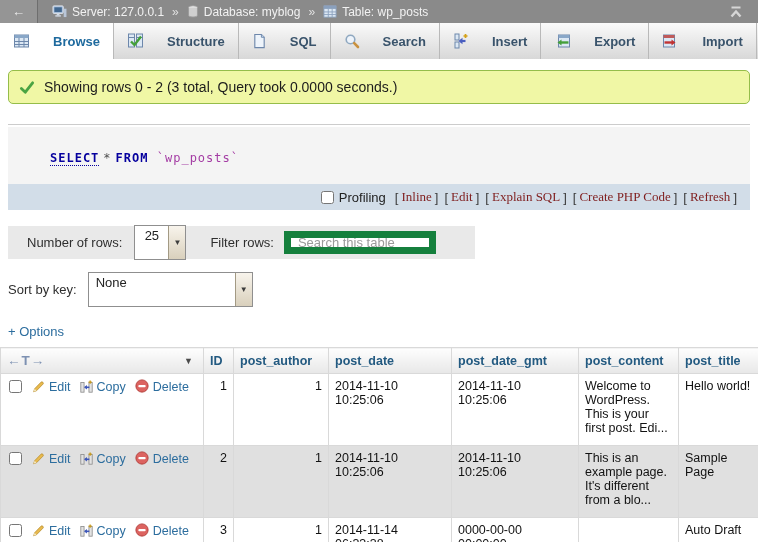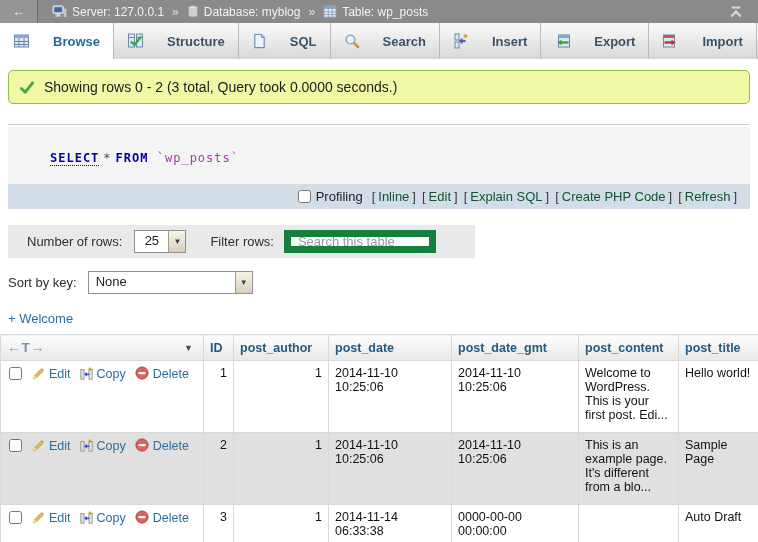--- a/index.html
+++ b/index.html
@@ -38,29 +38,29 @@
              font-family:"DejaVu Sans Mono", monospace; font-size:12px; letter-spacing:1px; }
   .kw { color:#06009e; font-weight:bold; }
   .kw-link { text-decoration:none; border-bottom:1px dotted #06009e; cursor:pointer; }
   .star { color:#4d4d4d; margin:0 4px; }
   .tbl-token { color:#a43ca4; }
   .sql-footer { background:#d2dde8; padding:5px 10px 5px 8px; display:flex;
                 justify-content:flex-end; align-items:center; font-size:13px; color:#222; }
   .sql-footer input { margin-right:5px; }
   .prof-label { margin-right:6px; cursor:pointer; }
   .br { color:#3c3c3c; margin:0 3px; }
-  a.plink { color:#14532d; text-decoration:none; cursor:pointer; }
+  a.plink { color:#7f1d1d; text-decoration:none; cursor:pointer;font-family:Liberation Serif, serif; }
 
   
   .controls-bar { margin:16px 0 0 8px; width:467px; height:33px; background:#e9e9e9;
                   border-radius:0; display:flex; align-items:center; font-size:13px;
                   color:#2e2e2e; }
   .controls-bar .lbl1 { margin-left:19px; }
   .controls-bar .lbl2 { margin-left:24px; }
-  .fselect { display:inline-flex; align-items:stretch; height:23px; background:#fff;
+  .fselect { display:inline-flex; align-items:stretch; height:35px; background:#fff;
              border:1px solid #8f8f8f; cursor:pointer; }
   .fselect .sval { padding:2px 7px 0; font-size:13px; color:#222; }
   .fselect .sbtn { width:17px; border-left:1px solid #a39a84;
                    background:linear-gradient(#f8f4ec,#d9d0bc);
                    display:flex; align-items:center; justify-content:center; }
   .fselect .sbtn span { font-size:8px; color:#3c3c3c; }
   .rows-select { margin-left:12px; width:52px; }
   .rows-select .sval { flex:1; text-align:center; }
   .filter-input { margin-left:10px; width:152px; height:23px; border:7px solid #15803d;
                   padding:0 7px; font-size:13px; color:#333; font-family:"Liberation Sans",sans-serif; }
@@ -264,21 +264,21 @@
   <span>Sort by key:</span>
   <div class="fselect sort-select">
     <span class="sval">None</span>
     <span class="sbtn">
         <span>▼</span>
       </span>
   </div>
 </div>
 
 <div class="options-row">
-  <a class="options-link">+ Welcome</a>
+  <a class="options-link">+ Options</a>
 </div>
 
 <table class="grid">
   <colgroup>
     <col style="width:203px">
       <col style="width:30px">
       <col style="width:95px">
     <col style="width:123px">
       <col style="width:127px">
       <col style="width:100px">

